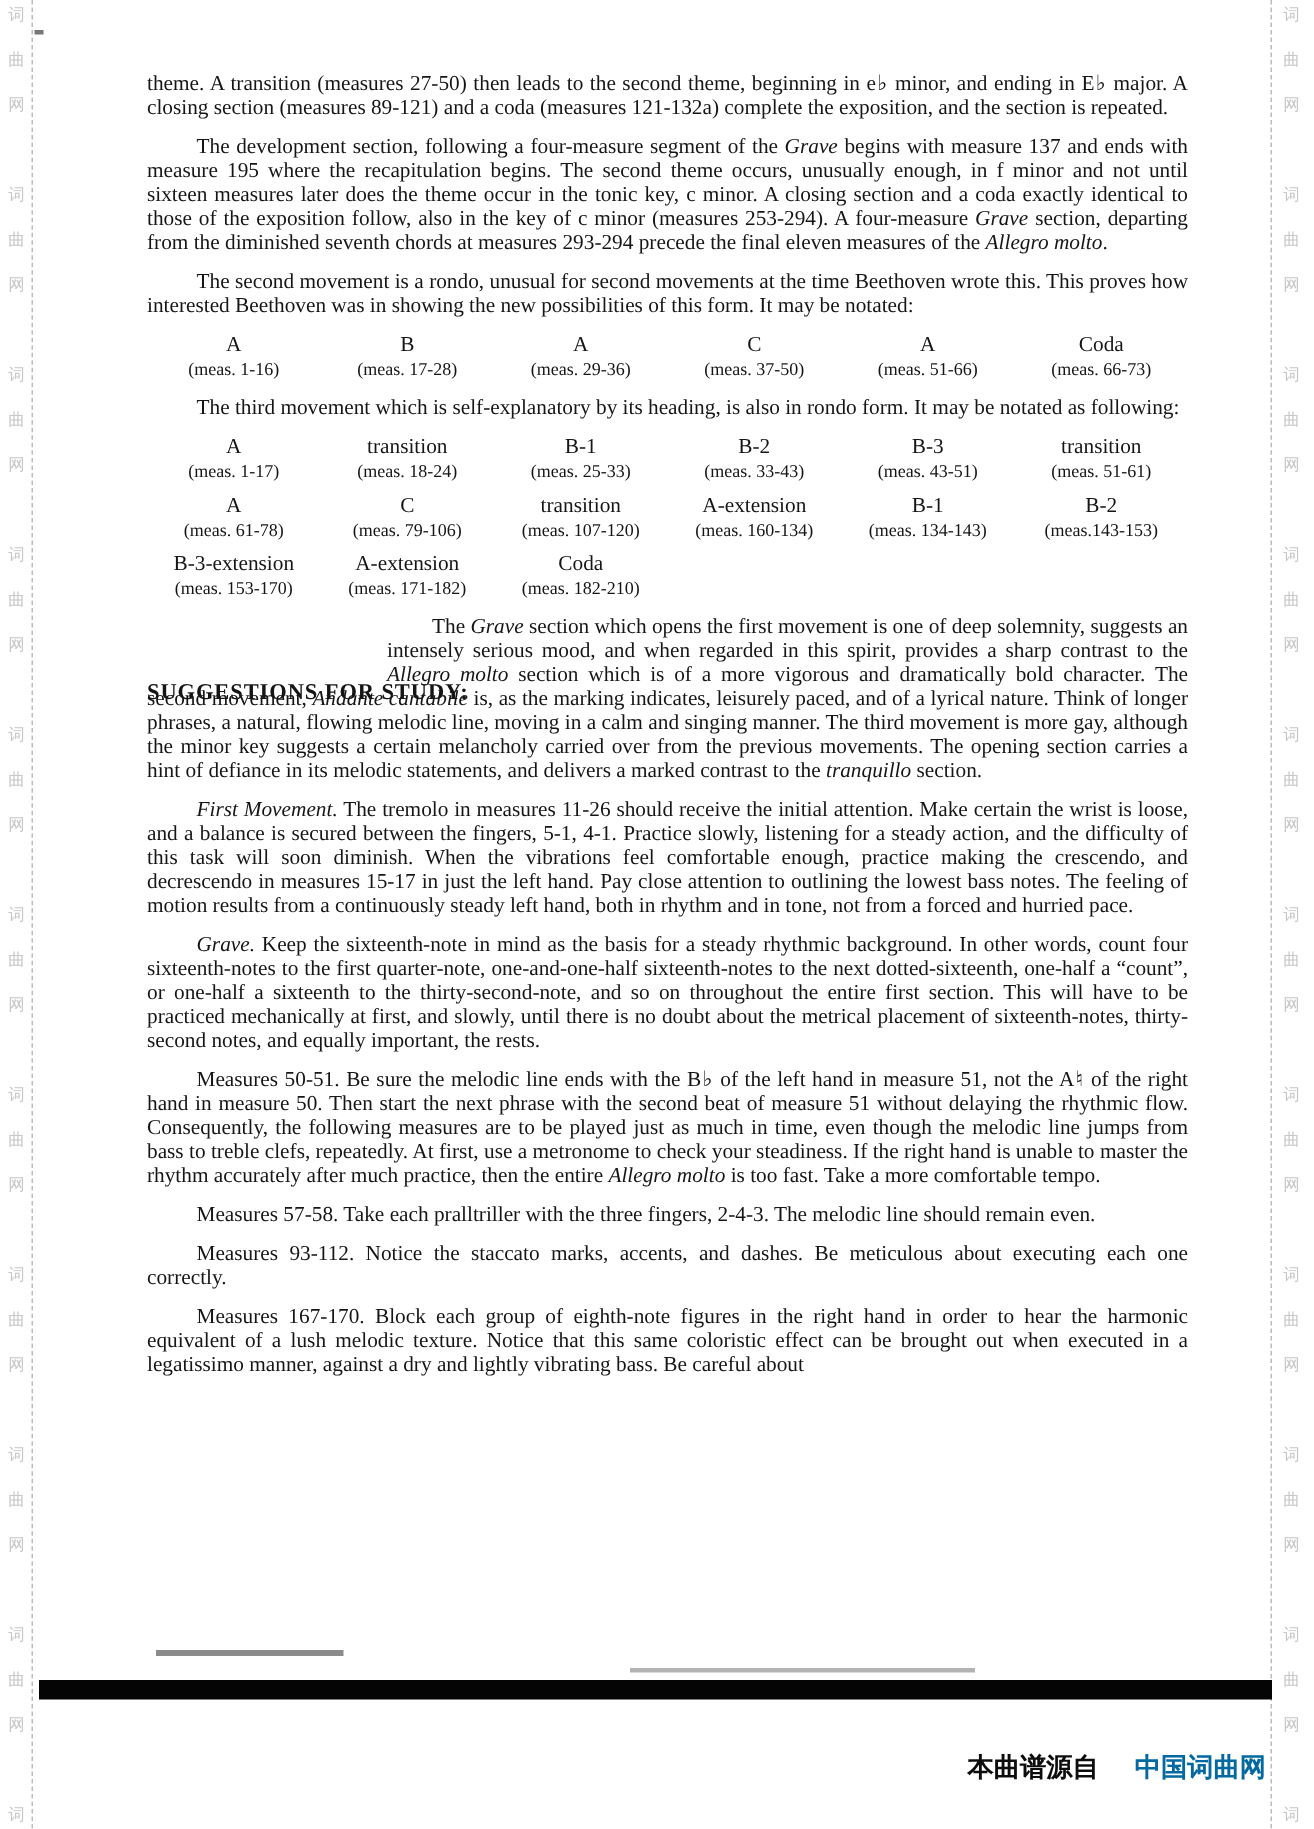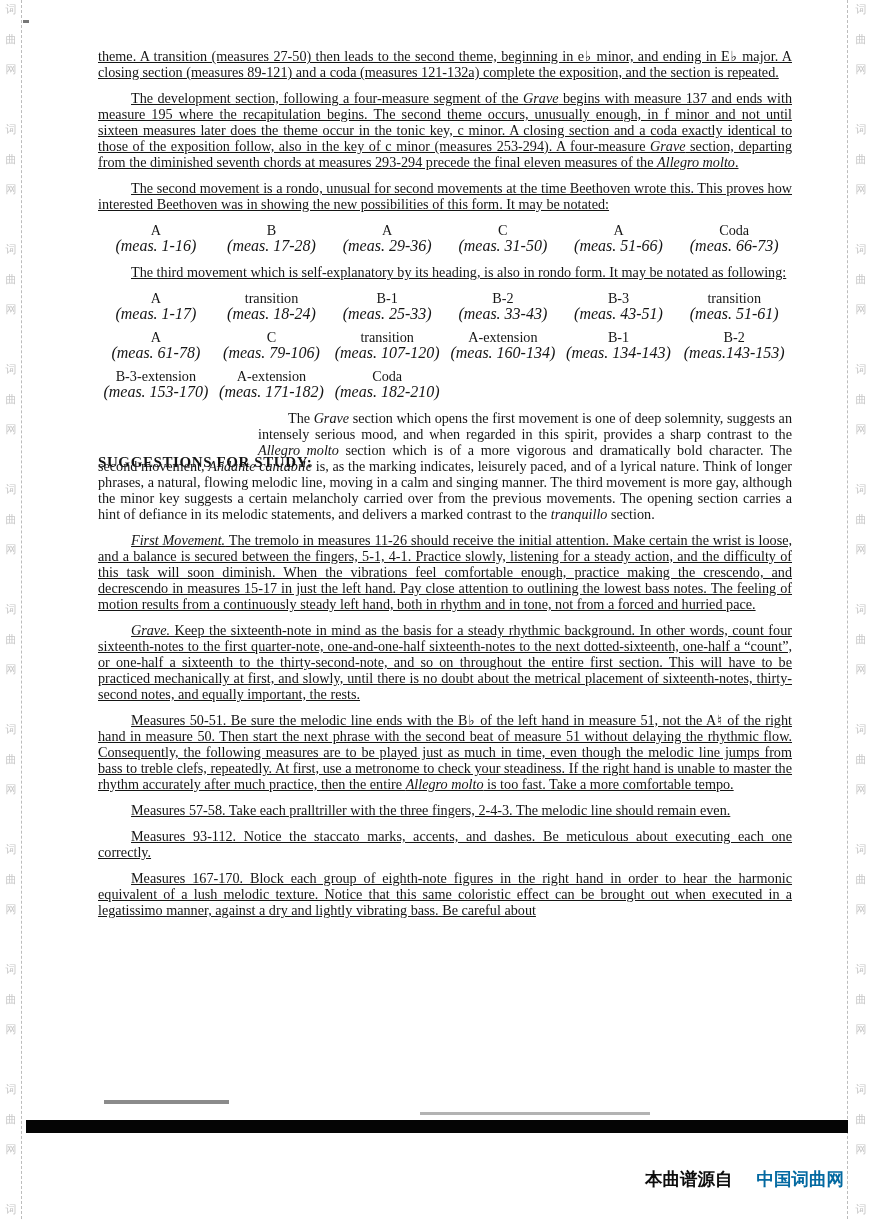--- a/index.html
+++ b/index.html
@@ -11,31 +11,31 @@
           font-family:"DejaVu Sans",sans-serif;font-size:11px;line-height:12px;color:#c7c7c7;}
   .wm-left{left:3px;} .wm-right{left:853px;}
   .wm-group{margin-bottom:48px;}
   .wm-char{margin-bottom:18px;height:12px;}
   .dash-rule{position:absolute;top:0;bottom:0;width:0;border-left:1px dashed #bcbcbc;}
   .dash-rule.left{left:21px;} .dash-rule.right{left:847px;}
 
   
   .content{position:absolute;left:98px;top:48px;width:694px;font-size:14.2px;line-height:16px;}
   .doc-title{text-align:center;font-weight:bold;font-size:17px;letter-spacing:1.5px;margin:0 0 19px 0;}
-  .para{text-align:justify;text-indent:33px;margin:0 0 10px 0;text-decoration:underline;}
+  .para{text-align:justify;text-indent:33px;margin:0 0 10px 0;}
   .para.noindent{text-indent:0;}
   .it{font-style:italic;}
 
   
   .mtable{margin:1px 0 10px 0;}
   .mrow{display:flex;margin-bottom:7px;}
   .mrow:last-child{margin-bottom:0;}
   .mcell{flex:1;text-align:center;}
   .mlabel{height:16px;}
-  .mmeas{height:16px;font-size:16px;font-style:italic;}
+  .mmeas{height:16px;font-size:12px;}
 
   
   .suggest{position:relative;text-align:justify;margin:3px 0 10px 0;}
   .sfA{float:left;width:160px;height:33px;}
   .sfB{float:left;width:30px;height:16px;}
   .ssf-head{position:absolute;left:0;top:0;font-weight:bold;font-size:15px;
             letter-spacing:0.6px;white-space:nowrap;margin-top:44px;}
 
   
   .black-bar{position:absolute;left:26px;top:1120px;width:822px;height:13px;background:#050505;}
@@ -183,21 +183,21 @@
         <div class="mcell">
             <div class="mlabel">B</div>
             <div class="mmeas">(meas. 17-28)</div>
           </div>
         <div class="mcell">
             <div class="mlabel">A</div>
             <div class="mmeas">(meas. 29-36)</div>
           </div>
         <div class="mcell">
             <div class="mlabel">C</div>
-            <div class="mmeas">(meas. 31-50)</div>
+            <div class="mmeas">(meas. 37-50)</div>
           </div>
         <div class="mcell">
             <div class="mlabel">A</div>
             <div class="mmeas">(meas. 51-66)</div>
           </div>
         <div class="mcell">
             <div class="mlabel">Coda</div>
             <div class="mmeas">(meas. 66-73)</div>
           </div>
       </div>

